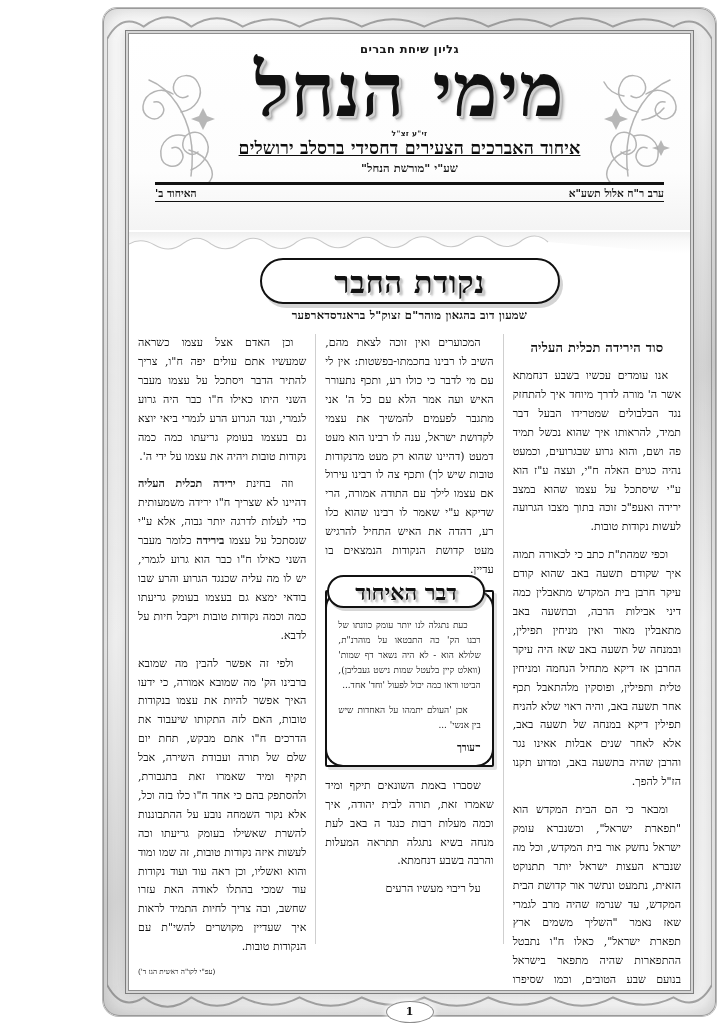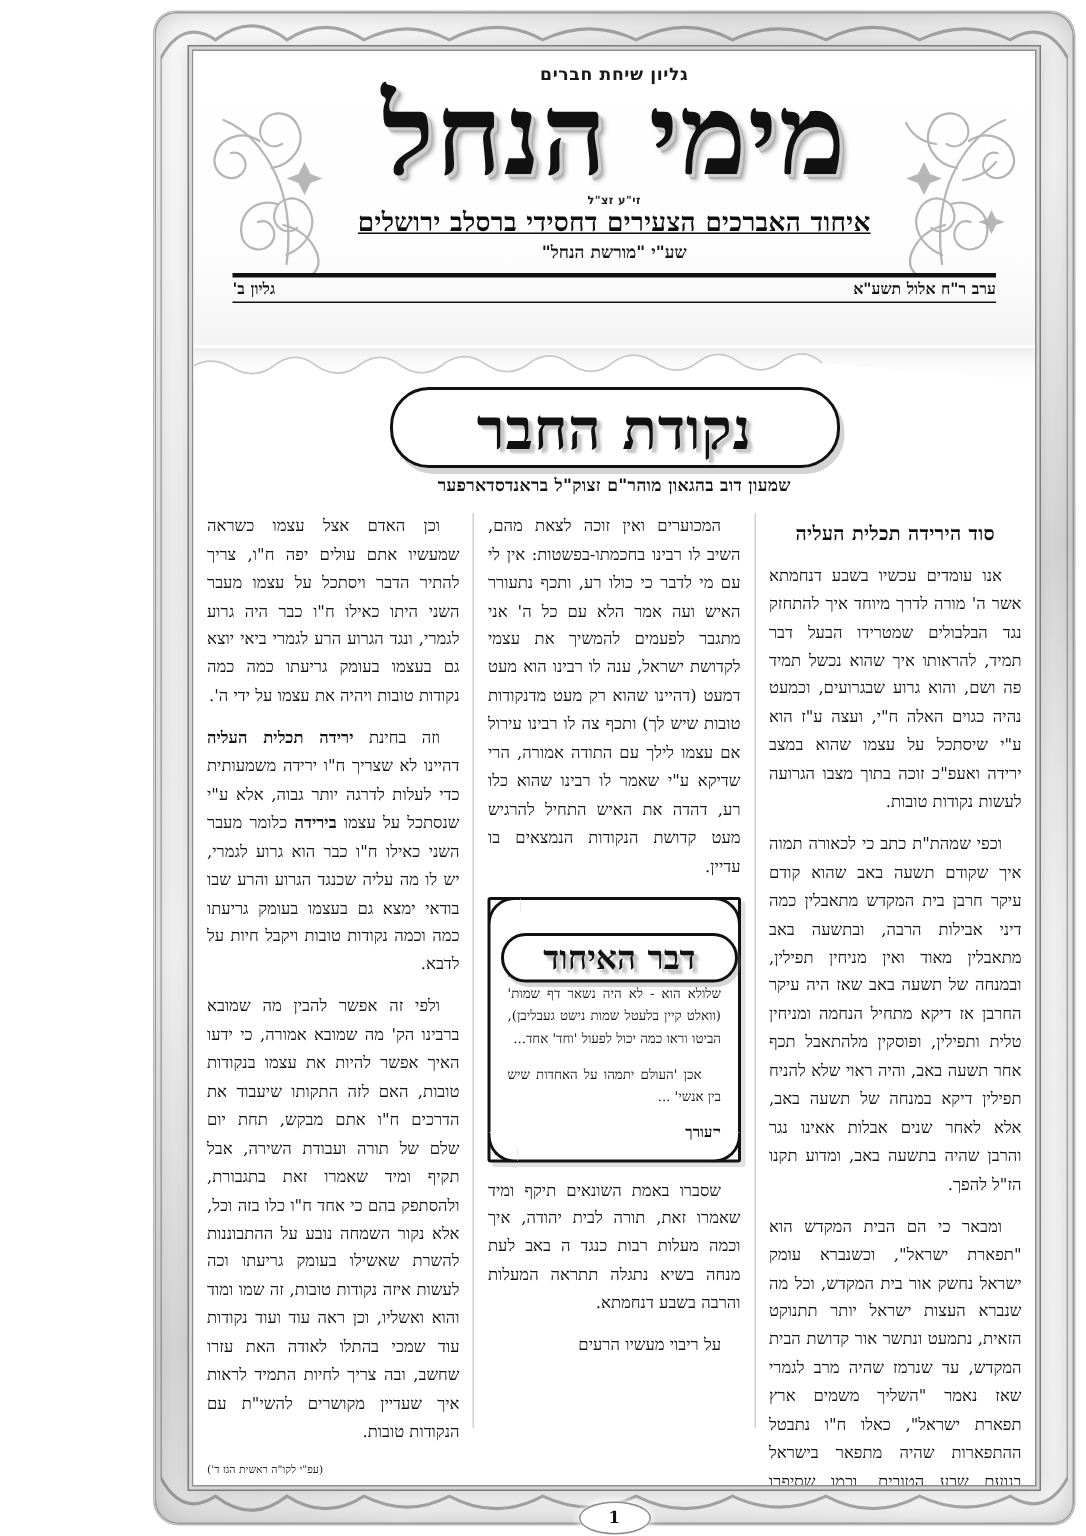--- a/index.html
+++ b/index.html
@@ -182,21 +182,21 @@
     min-width: 300px;
     padding: 5px 38px 3px 38px;
     border: 2.5px solid #111;
     border-radius: 26px;
     background: #ffffff;
     box-shadow: 3px 4px 0 rgba(120,120,120,.32);
   }
   .plaque-title {
     font-family: "DejaVu Serif", "Liberation Serif", serif;
     font-weight: 700;
-    font-size: 38px;
+    font-size: 31px;
     line-height: 1.1;
     color: #111;
     letter-spacing: .5px;
     text-shadow: 2px 2px 0 #c9c9c9, 3px 3px 2px rgba(90,90,90,.4);
   }
   .plaque-byline {
     font-family: "DejaVu Serif", "Liberation Serif", serif;
     font-size: 11.5px;
     font-weight: 700;
     color: #111;
@@ -294,23 +294,22 @@
     width: 20px; height: 20px;
     border: 2px solid #111;
     background: #fff;
   }
   .achdus-notch-bl { bottom: -2px; left: -2px; border-right:none; border-top:none; border-bottom-left-radius: 18px; }
   .achdus-notch-br { bottom: -2px; right: -2px; border-left:none; border-top:none; border-bottom-right-radius: 18px; }
 
   .achdus-badge-wrap {
     position: absolute;
     left: 0; right: 0; top: -17px;
-    text-align: right;
+    text-align: left;
     z-index: 4;
-    margin-top: 39px;
   }
   .achdus-badge {
     display: inline-block;
     padding: 2px 26px 1px 26px;
     border: 2.5px solid #111;
     border-radius: 22px;
     background: #ffffff;
     font-family: "DejaVu Serif", "Liberation Serif", serif;
     font-weight: 700;
     font-size: 22px;
@@ -492,21 +491,21 @@
       <div class="mast-kicker">גליון שיחת חברים</div>
       <div class="mast-title">מימי הנחל</div>
       <div class="mast-zatzal">זי"ע זצ"ל</div>
       <div class="mast-org">איחוד האברכים הצעירים דחסידי ברסלב ירושלים</div>
       <div class="mast-sub">שע"י "מורשת הנחל"</div>
 
       <div class="mast-rule"></div>
       <div class="mast-meta">
         <span>ערב ר"ח אלול תשע"א</span>
         <span class="center-cell"></span>
-        <span>גליון ב'</span>
+        <span>האיחוד ב'</span>
       </div>
       <div class="mast-rule-b"></div>
     </div>
 
     <div class="torn">
       <svg viewBox="0 0 656 22" preserveAspectRatio="none">
         <path d="M0,22 L0,12 q14,-7 30,1 q18,9 34,-2 q16,-10 32,1 q18,10 34,-1 q16,-10 32,1 q18,10 34,-2 q16,-9 32,1 q18,10 34,-1 q16,-10 32,1 q18,10 34,-2 q16,-9 32,1 q18,10 34,-1 q16,-10 32,1 q18,10 34,-2 q16,-9 30,2 L656,22 Z" fill="#ffffff"></path>
         <path d="M0,12 q14,-7 30,1 q18,9 34,-2 q16,-10 32,1 q18,10 34,-1 q16,-10 32,1 q18,10 34,-2 q16,-9 32,1 q18,10 34,-1 q16,-10 32,1 q18,10 34,-2 q16,-9 32,1 q18,10 34,-1 q16,-10 32,1 q18,10 34,-2 q16,-9 30,2" fill="none" stroke="#c8c8c8" stroke-width="1.1"></path>
       </svg>
     </div>

